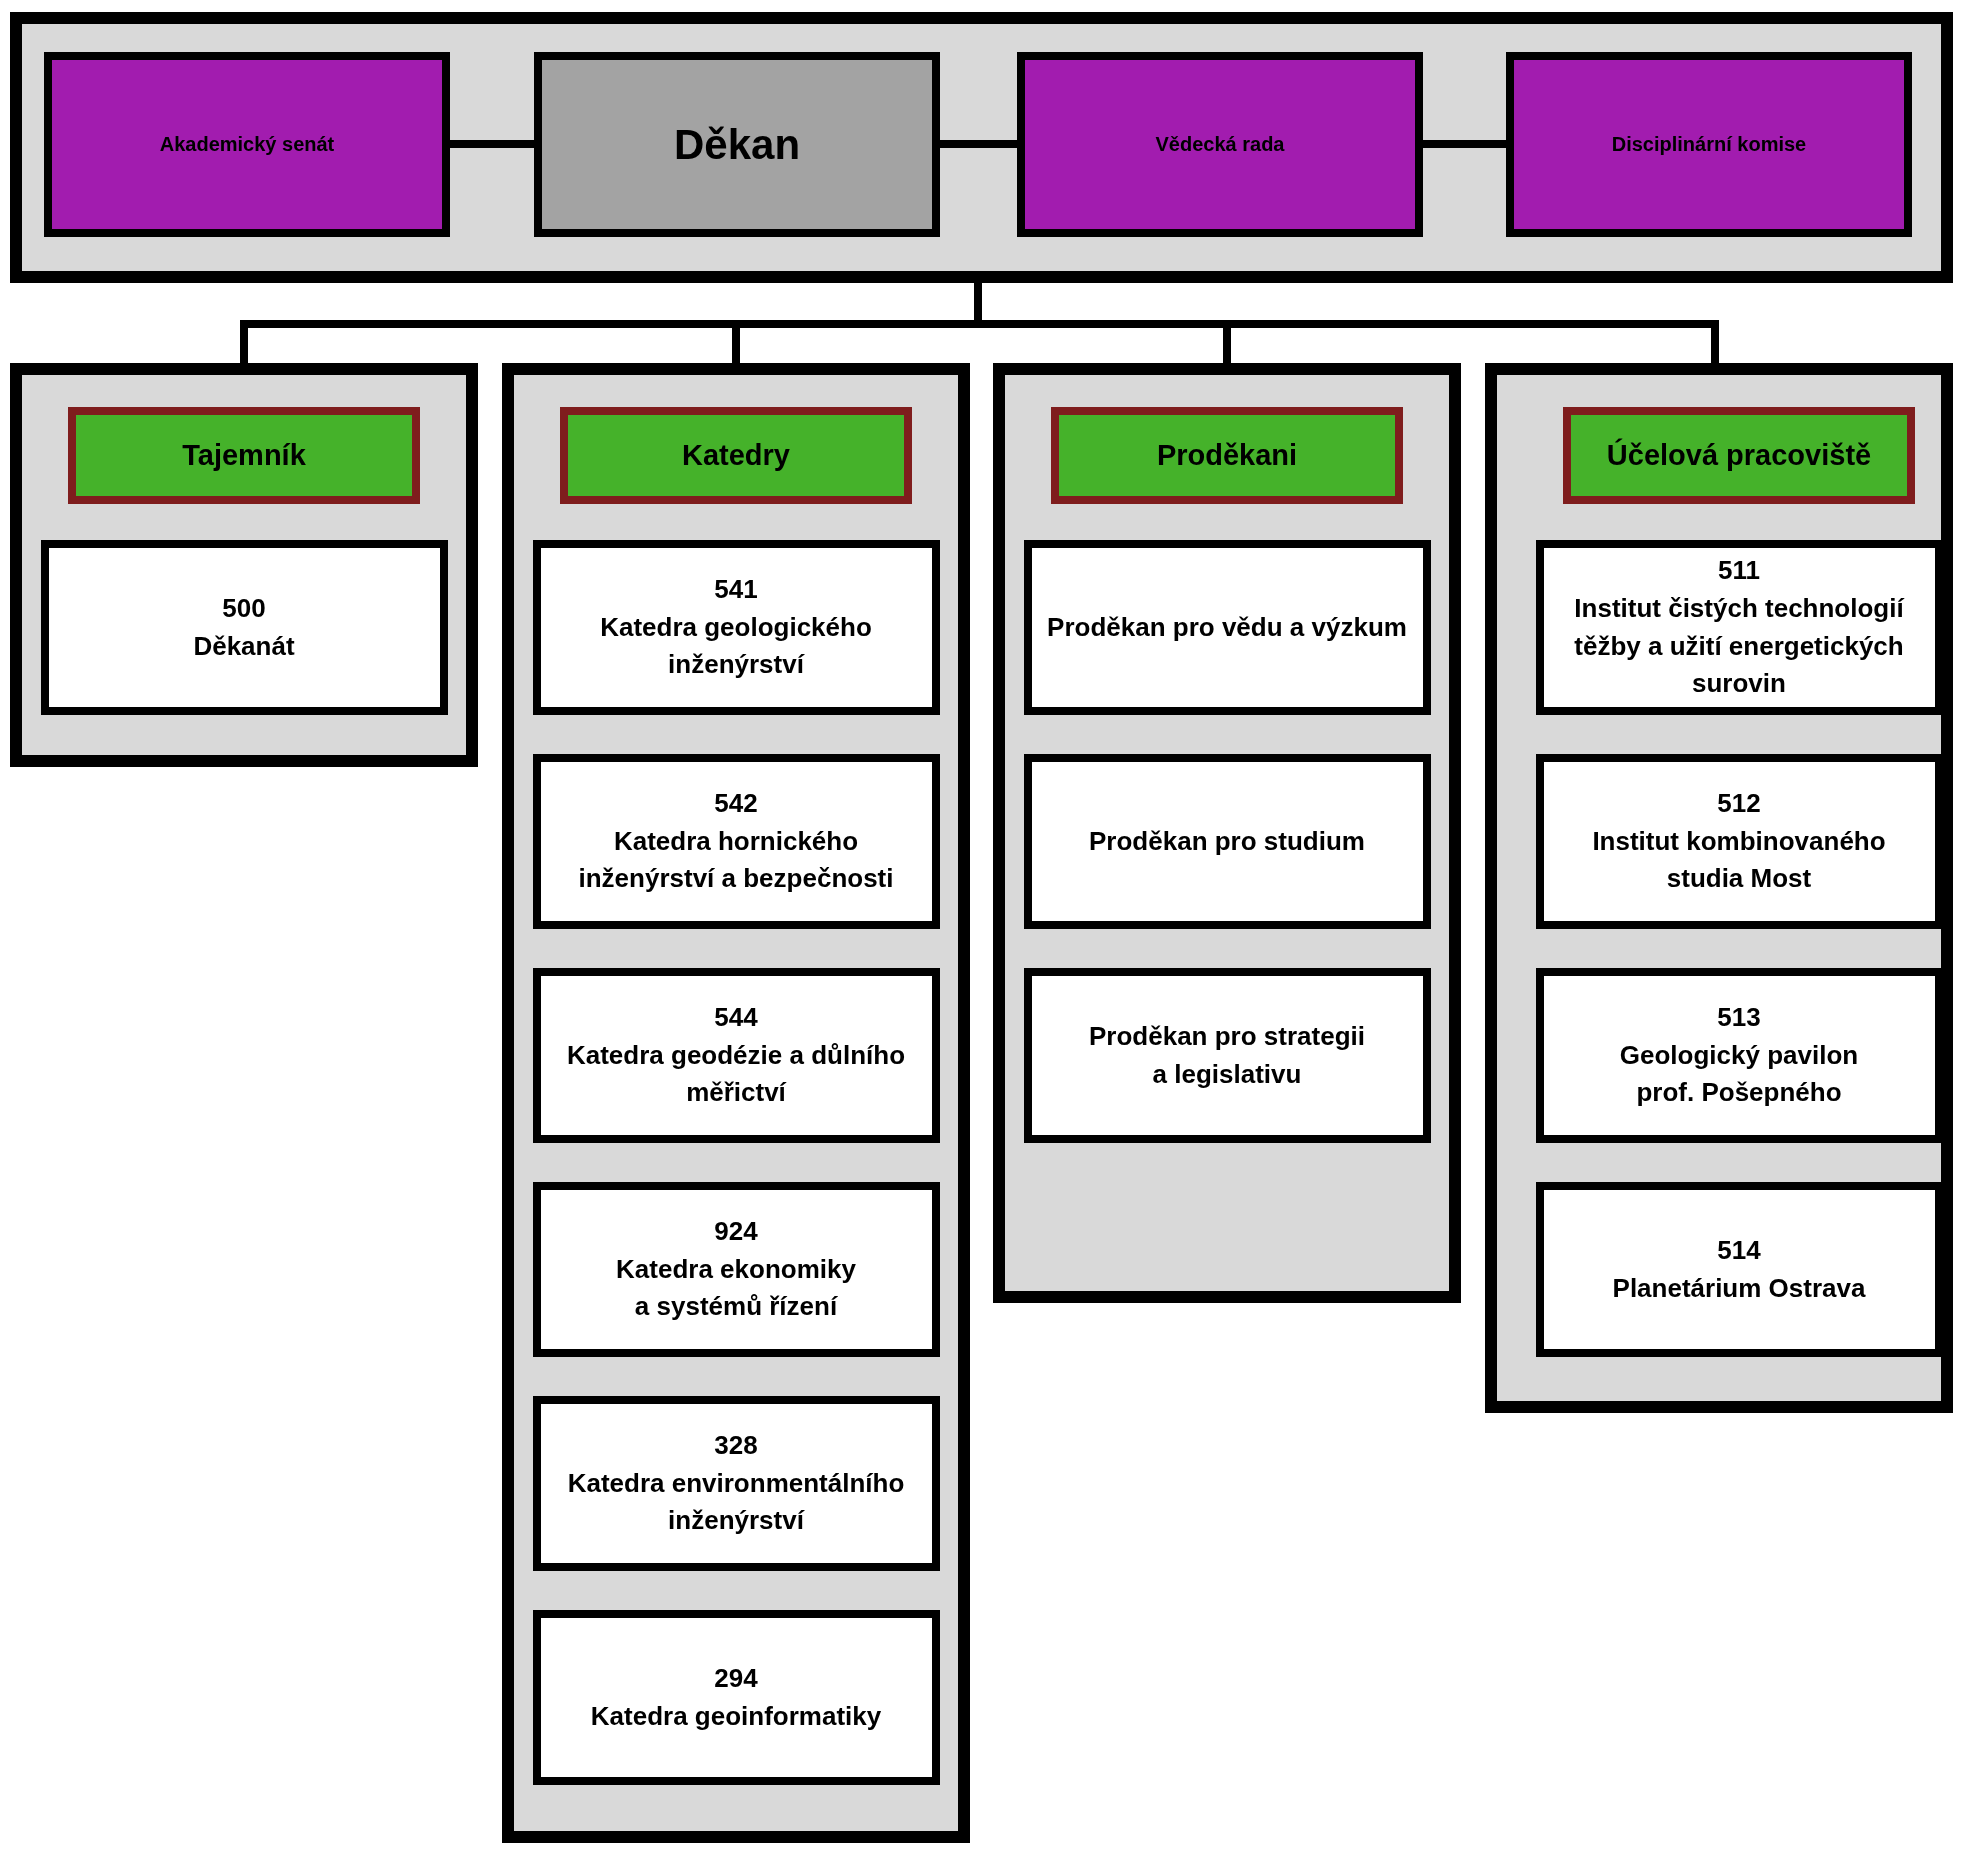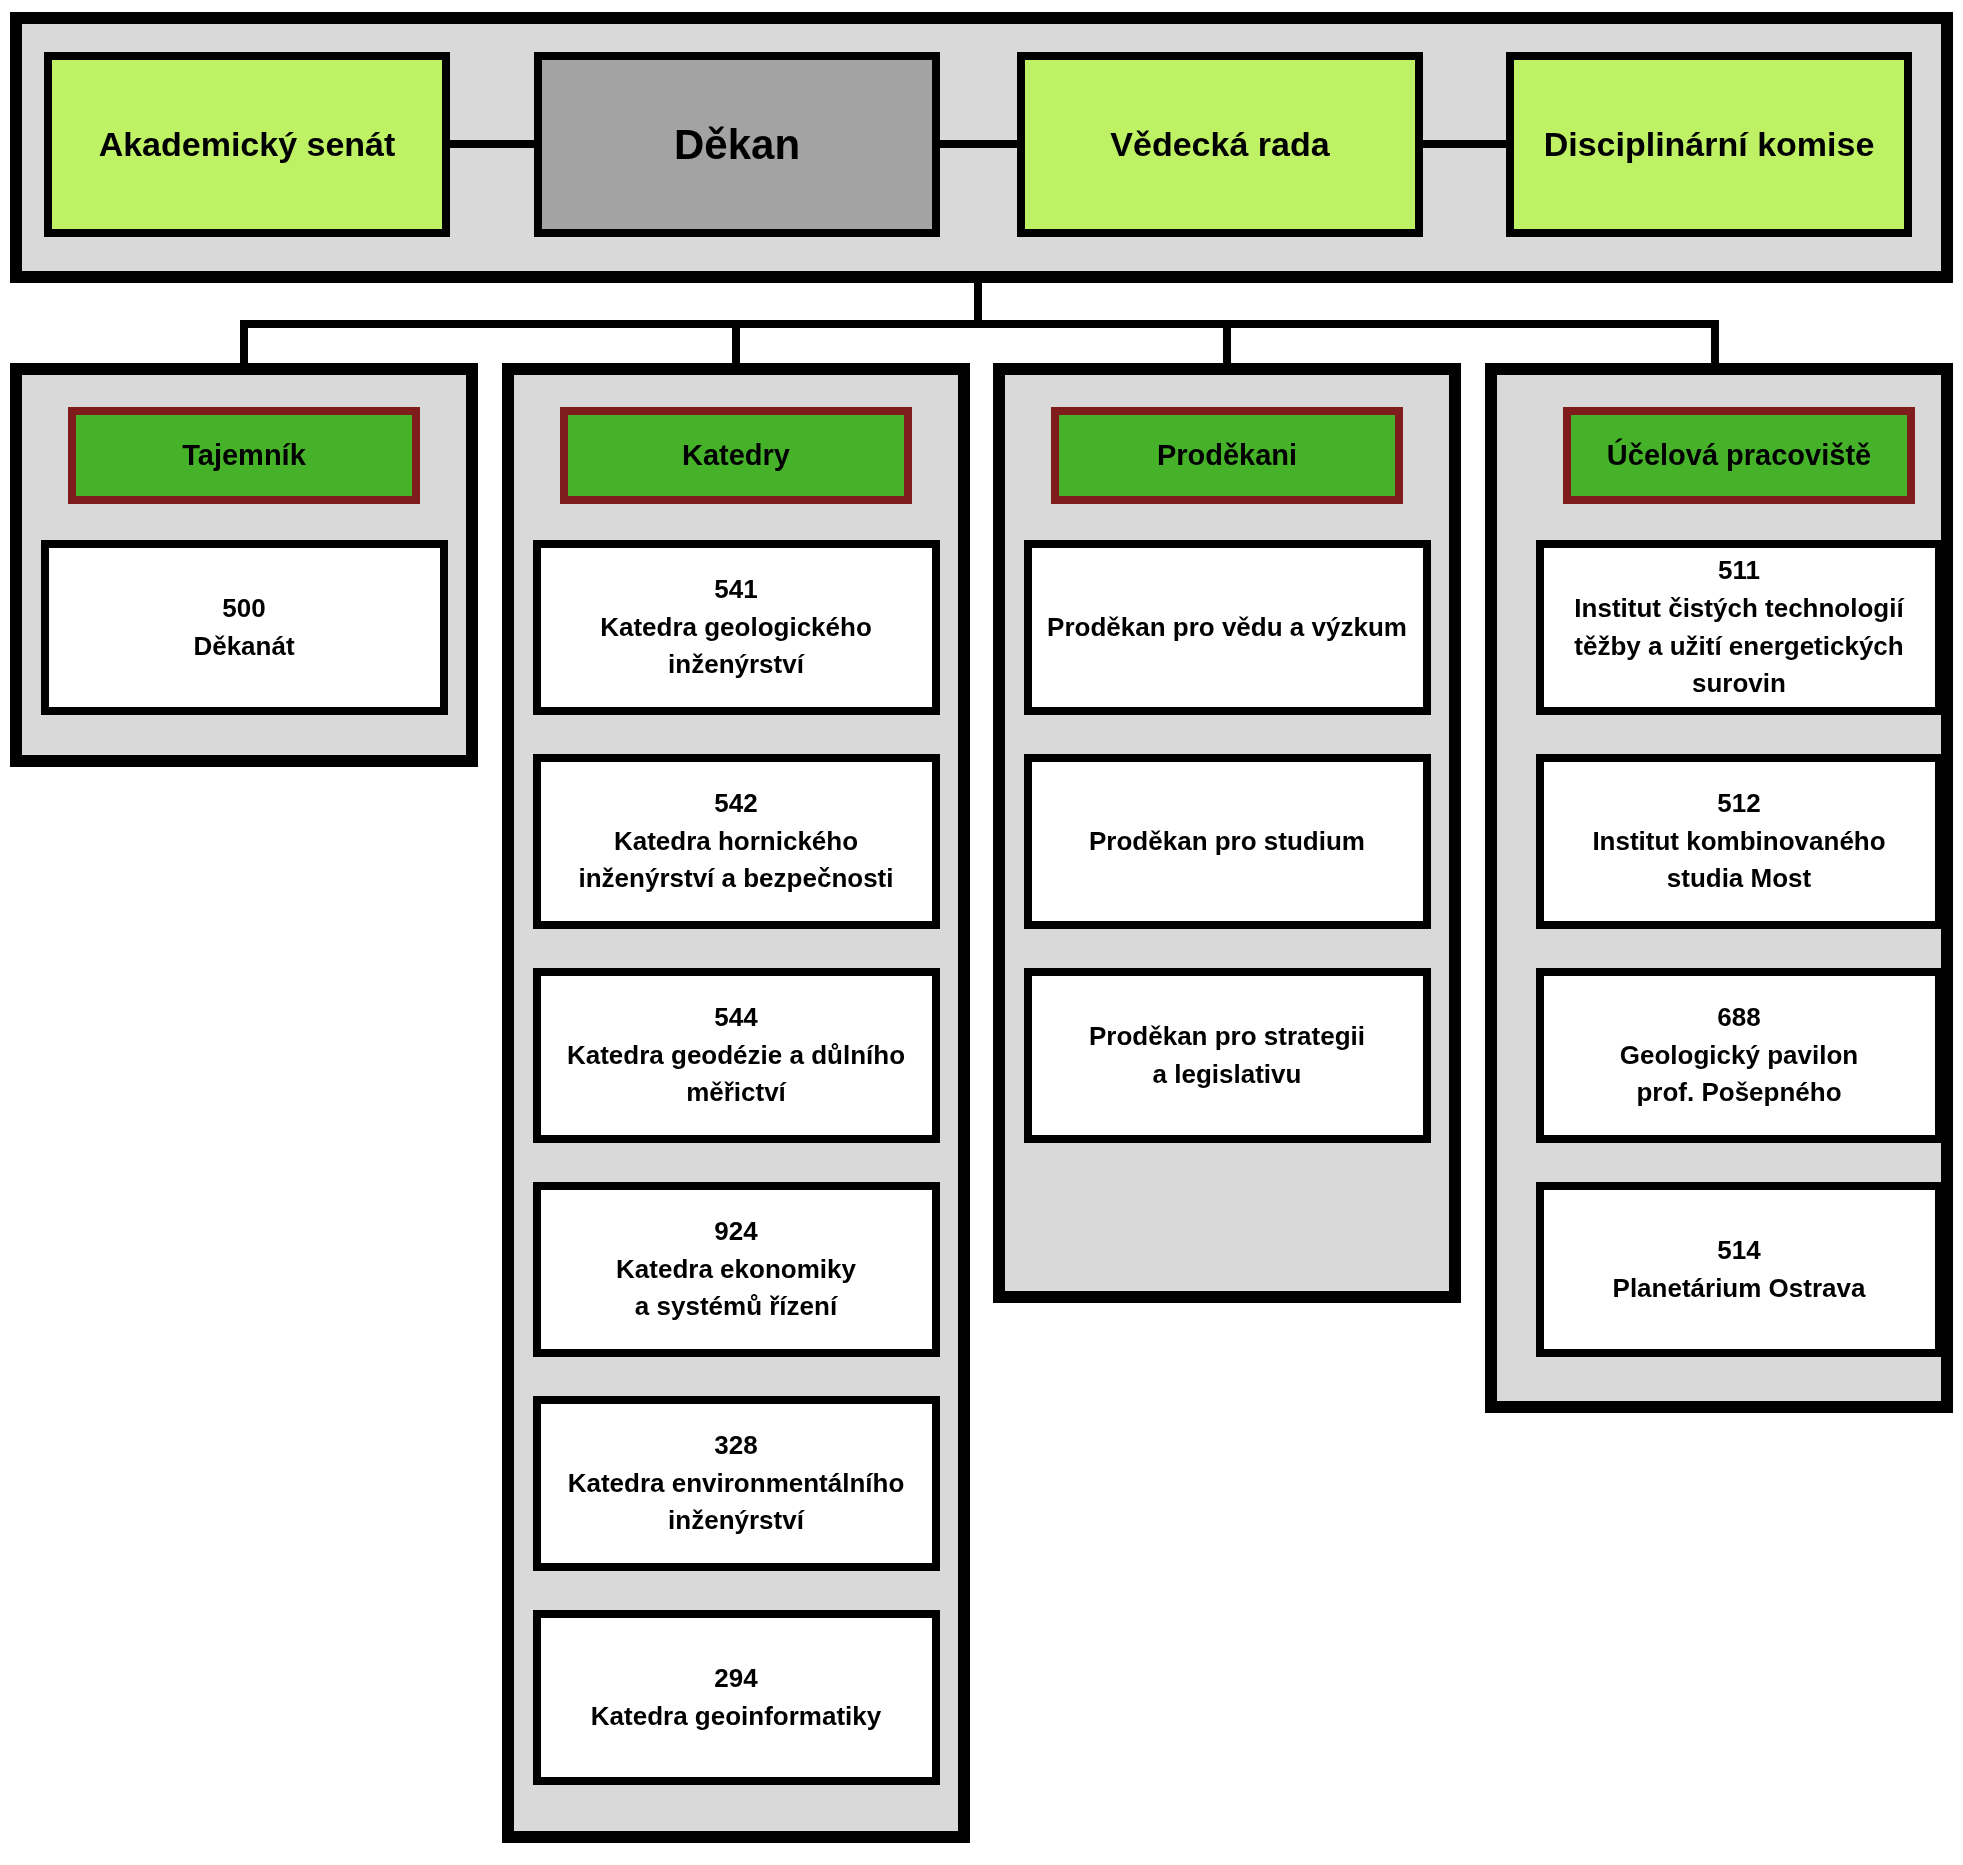--- a/index.html
+++ b/index.html
@@ -11,23 +11,23 @@
     font-weight:bold;
     color:#000000;
   }
   
   .top-board{
     position:absolute;left:10px;top:12px;width:1943px;height:271px;
     box-sizing:border-box;border:12px solid #000;background:#d9d9d9;
   }
   .top-box{
     position:absolute;top:52px;width:406px;height:185px;
-    box-sizing:border-box;border:8px solid #000;background:#bef264;
+    box-sizing:border-box;border:8px solid #000;background:#a21caf;
     display:flex;align-items:center;justify-content:center;
-    text-align:center;font-size:34px;
+    text-align:center;font-size:20px;
   }
   .top-box.highlight{background:#a3a3a3;font-size:42px;}
   
   .line{position:absolute;background:#000;}
   
   .col{
     position:absolute;top:363px;width:468px;
     box-sizing:border-box;border:12px solid #000;background:#d9d9d9;
     display:flex;flex-direction:column;align-items:center;
   }
@@ -106,20 +106,20 @@
 
   <div class="col" style="left:1485px;height:1050px;padding-left:40px;">
     <div class="col-header">Účelová pracoviště</div>
     <div class="node">511
 Institut čistých technologií
 těžby a užití energetických
 surovin</div>
     <div class="node">512
 Institut kombinovaného
 studia Most</div>
-    <div class="node">688
+    <div class="node">513
 Geologický pavilon
 prof. Pošepného</div>
     <div class="node">514
 Planetárium Ostrava</div>
   </div>
 
 </div>
 
 </body></html>

